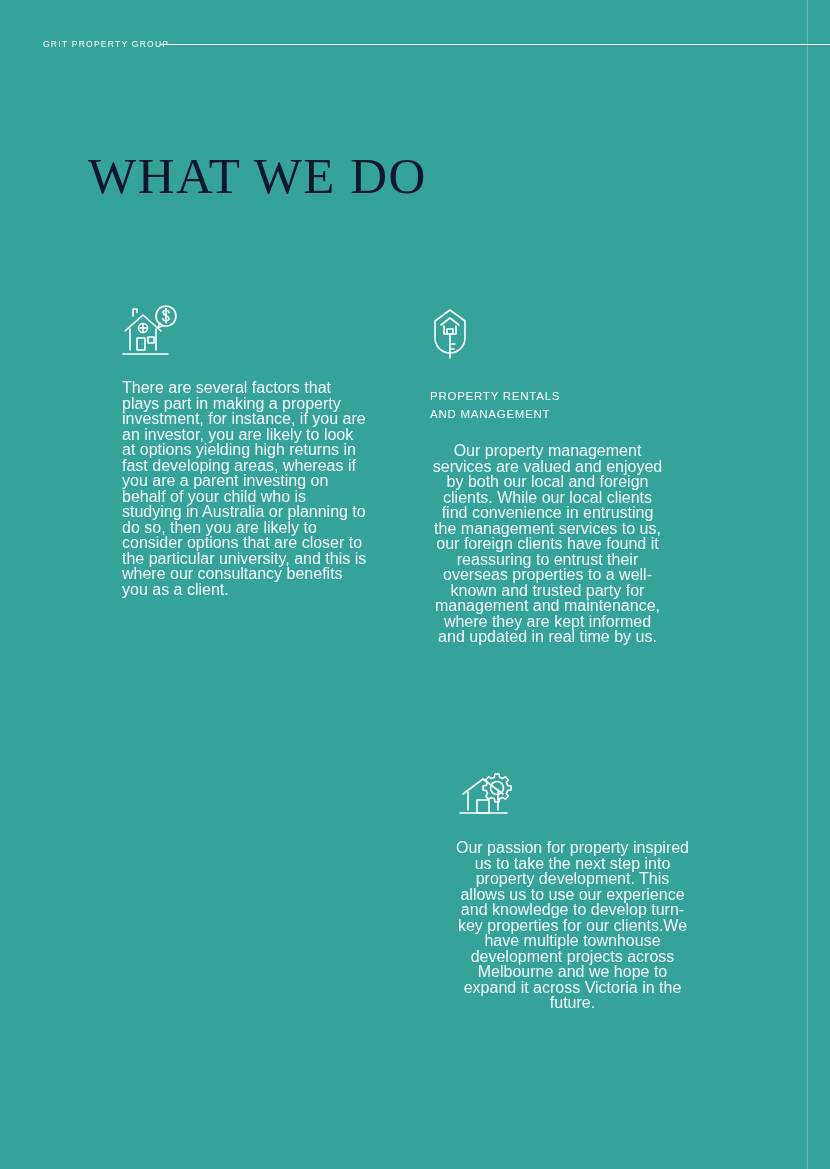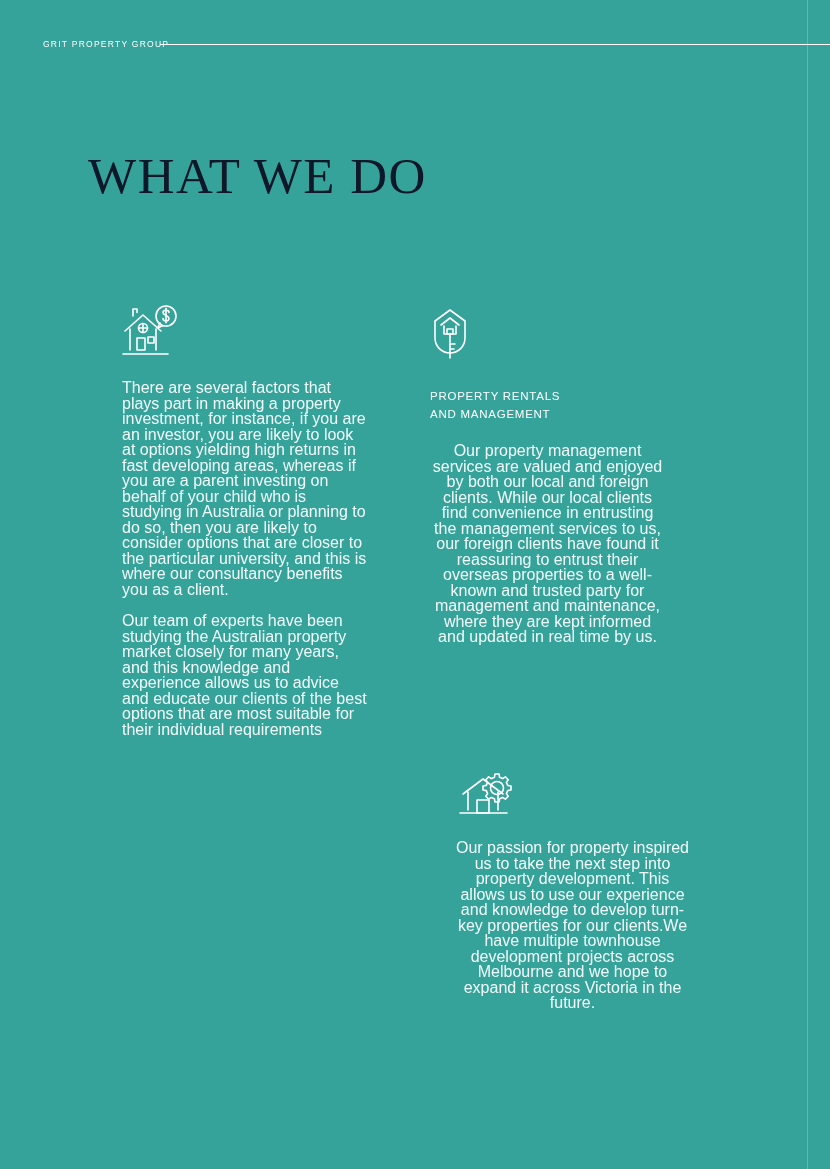--- a/index.html
+++ b/index.html
@@ -118,21 +118,20 @@
         <circle cx="21" cy="24" r="4.5"></circle>
         <path d="M16.5 24 L25.5 24 M21 19.5 L21 28.5"></path>
         <path d="M11 12 L11 5 L15 5 L15 8.5"></path>
         <circle cx="44" cy="12" r="10"></circle>
         <path d="M38 19 L35.5 24 L41 21.5"></path>
         <path d="M47 8.5 C47 7 45.6 6.2 44 6.2 C42.4 6.2 41 7 41 8.5 C41 11.5 47 11.5 47 14.5 C47 16 45.6 16.8 44 16.8 C42.4 16.8 41 16 41 14.5"></path>
         <path d="M44 4.2 L44 18.8"></path>
       </svg>
     </div>
     <div class="svc-body">There are several factors that plays part in making a property investment, for instance, if you are an investor, you are likely to look at options yielding high returns in fast developing areas, whereas if you are a parent investing on behalf of your child who is studying in Australia or planning to do so, then you are likely to consider options that are closer to the particular university, and this is where our consultancy benefits you as a client.</div>
-    <div class="svc-body">Our team of experts have been studying the Australian property market closely for many years, and this knowledge and experience allows us to advice and educate our clients of the best options that are most suitable for their individual requirements</div>
   </div>
 
   <div class="block block-2">
     <div class="icon-wrap">
       <svg width="40" height="52" viewBox="0 0 40 52" fill="none" stroke="#ffffff" stroke-width="1.6" stroke-linecap="round" stroke-linejoin="round">
         <path d="M20 2 L35 13 L35 30 A15 15 0 0 1 20 45 A15 15 0 0 1 5 30 L5 13 Z"></path>
         <path d="M11 17 L20 10 L29 17"></path>
         <path d="M14 18 L14 26 L26 26 L26 18"></path>
         <rect x="17" y="21" width="6" height="5"></rect>
         <path d="M20 26 L20 50"></path>

